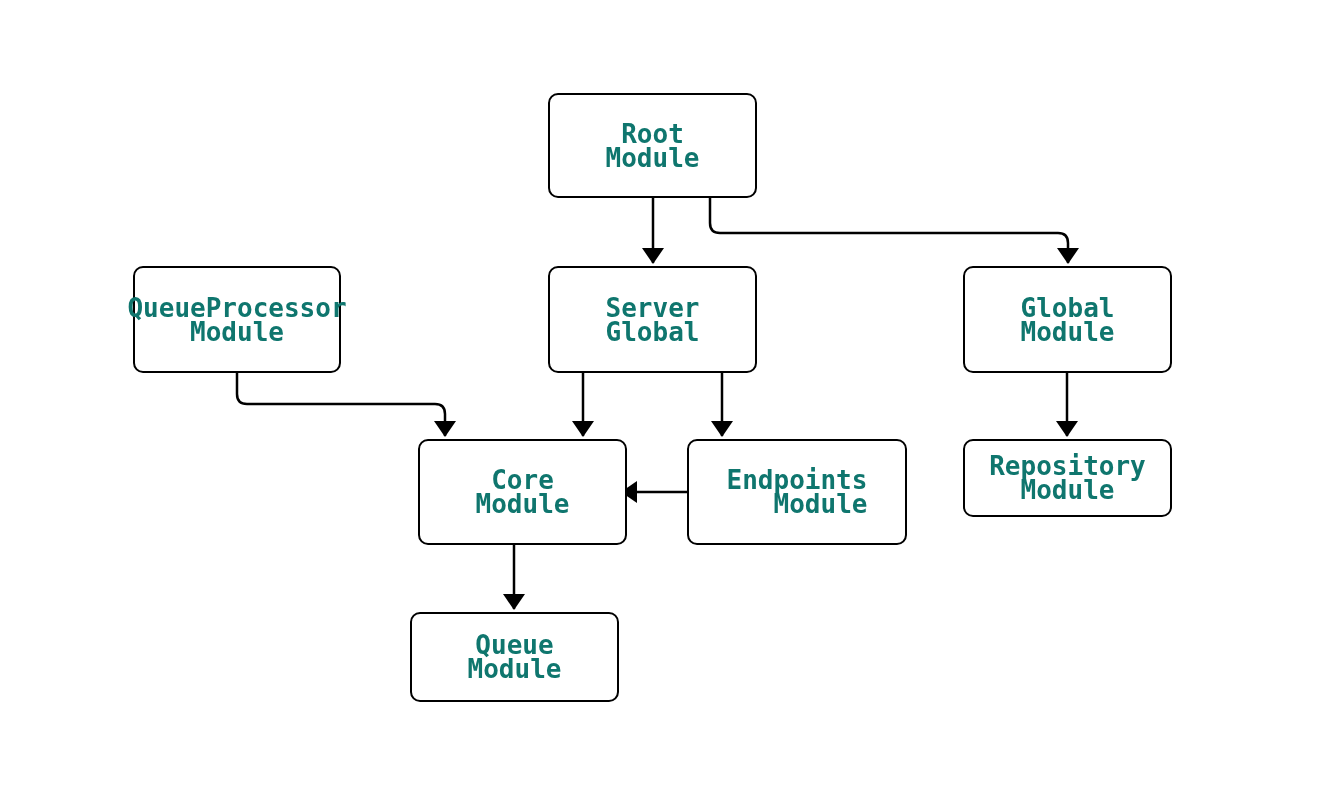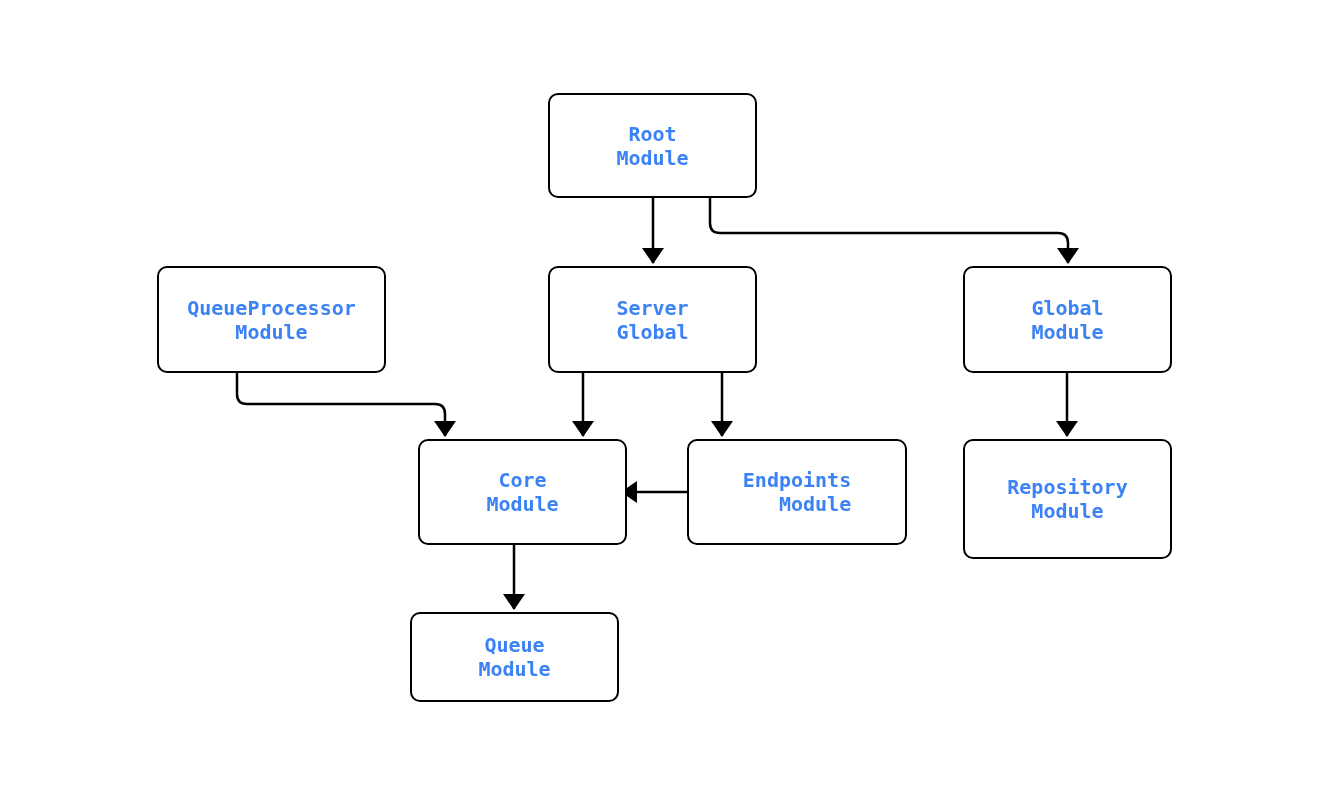--- a/index.html
+++ b/index.html
@@ -32,35 +32,35 @@
     box-sizing: border-box;
     background: #ffffff;
     border: 2.5px solid #000000;
     border-radius: 10px;
     display: flex;
     align-items: center;
     justify-content: center;
     text-align: center;
   }
   .node-label {
-    font-size: 20px;
+    font-size: 26px;
     font-weight: 700;
     line-height: 24px;
-    color: #3b82f6;
+    color: #0f766e;
     white-space: pre-line;
     letter-spacing: 0px;
   }
   
   #node-root          { left: 548px; top:  93px; width: 209px; height: 105px; }
-  #node-queueprocessor{ left: 133px; top: 266px; width: 229px; height: 107px; margin-left: 24px; }
+  #node-queueprocessor{ left: 133px; top: 266px; width: 208px; height: 107px; }
   #node-server        { left: 548px; top: 266px; width: 209px; height: 107px; }
   #node-global        { left: 963px; top: 266px; width: 209px; height: 107px; justify-content: center; }
   #node-core          { left: 418px; top: 439px; width: 209px; height: 106px; }
   #node-endpoints     { left: 687px; top: 439px; width: 220px; height: 106px; text-align: right; }
-  #node-repository    { left: 963px; top: 439px; width: 209px; height: 120px; }
+  #node-repository    { left: 963px; top: 439px; width: 209px; height: 78px; }
   #node-queue         { left: 410px; top: 612px; width: 209px; height: 90px; }
 </style>
 </head>
 <body>
 
 <div class="canvas">
 
   <svg class="edges-svg" viewBox="0 0 1337 809" xmlns="http://www.w3.org/2000/svg">
     <defs>
       <marker id="arrow" markerUnits="userSpaceOnUse" markerWidth="18" markerHeight="26" refX="15" refY="12" orient="auto">

